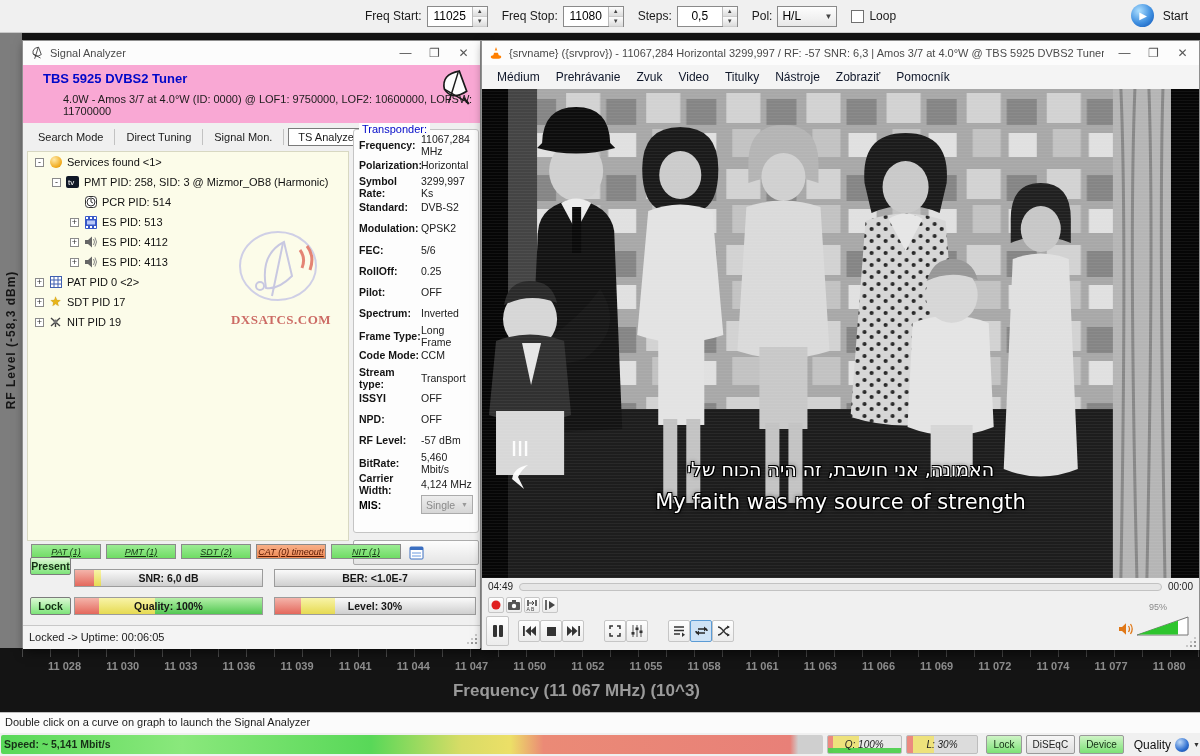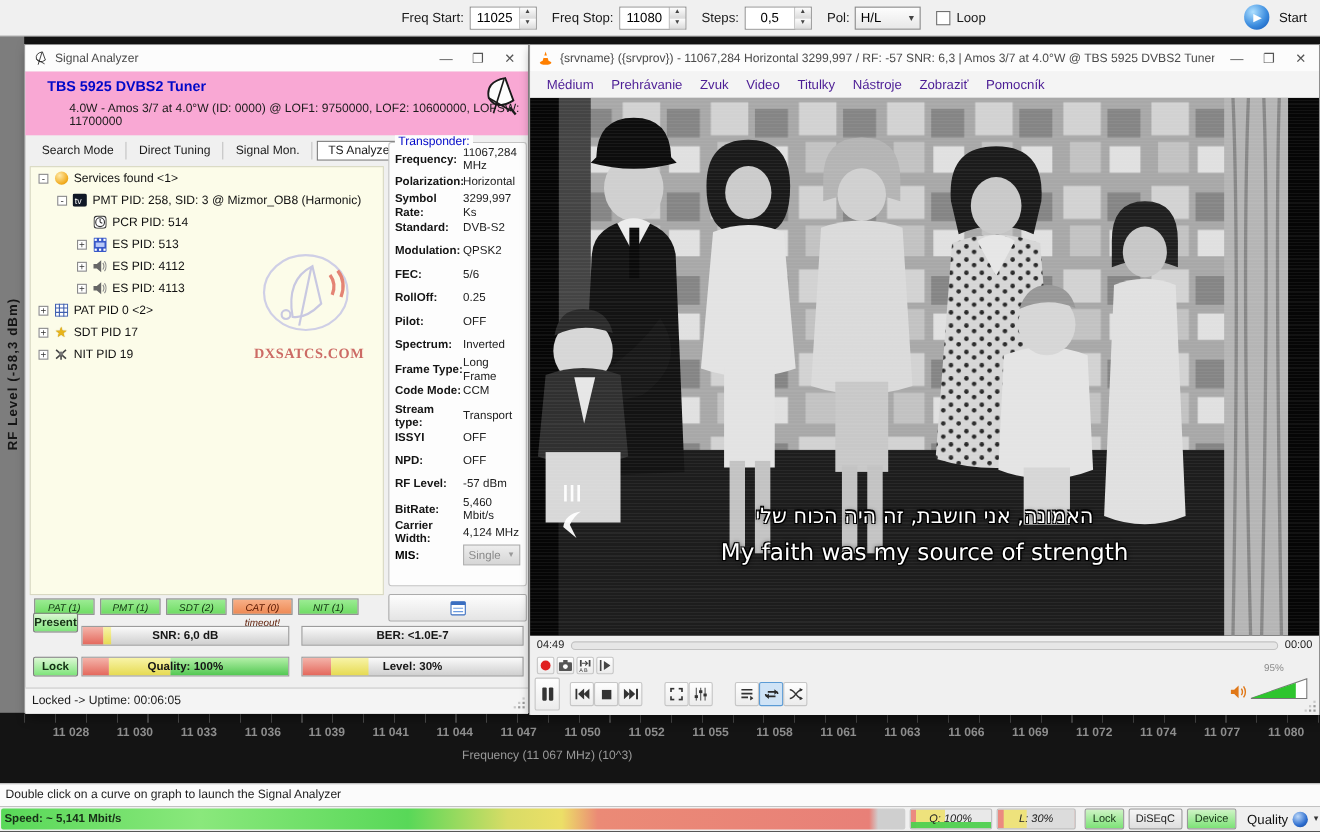--- a/index.html
+++ b/index.html
@@ -28,22 +28,22 @@
 
   
   .y-axis { position:absolute; left:0; top:33px; width:22px; height:615px; background:#7d7d7d; z-index:1; }
   .y-axis span { position:absolute; left:-74px; top:300px; transform:rotate(-90deg); transform-origin:center;
     white-space:nowrap; font-size:12px; font-weight:bold; color:#161616; letter-spacing:1px; width:170px; text-align:center; }
   .x-axis { position:absolute; left:0; top:648px; width:1200px; height:62px; z-index:1; }
   .x-axis .ticks { position:absolute; left:22px; right:0; top:0; height:9px; border-top:1px solid #3c3c3c;
     background:repeating-linear-gradient(90deg,#4d4d4d 0 1px,transparent 1px 28px); }
   .x-axis .labels { position:absolute; left:48px; right:14px; top:12px; display:flex; justify-content:space-between; }
   .x-axis .labels span { font-size:11px; font-weight:bold; color:#8d8d8d; }
-  .x-axis .xlabel { position:absolute; left:420px; width:280px; top:33px; text-align:left;
-    font-size:11px; font-weight:normal; color:#9a9a9a; }
+  .x-axis .xlabel { position:absolute; left:420px; width:280px; top:33px; text-align:right;
+    font-size:17px; font-weight:bold; color:#9a9a9a; }
 
   
   .win { position:absolute; background:#f0f0f0; border:1px solid #8f8f8f; box-shadow:3px 4px 10px rgba(0,0,0,.55); z-index:20; }
   .tbar { height:24px; background:#fcfcfc; display:flex; align-items:center; padding:0 2px 0 7px; gap:6px; }
   .tbar .ttl { font-size:11px; color:#4a4a4a; flex:1; white-space:nowrap; overflow:hidden; }
   .wbtns { display:flex; }
   .wbtns span { width:29px; text-align:center; font-size:12px; color:#555; line-height:22px; cursor:default; }
 
   
   #analyzer { left:22px; top:40px; width:459px; height:608px; }
@@ -74,22 +74,22 @@
   .tprow { display:grid; grid-template-columns:62px 1fr; height:21.2px; align-items:center; }
   .tprow .l { font-size:10.5px; font-weight:bold; color:#141414; }
   .tprow .v { font-size:10.5px; color:#202020; }
   .misrow { display:grid; grid-template-columns:62px 1fr; align-items:center; margin-top:2px; }
   .missel { height:19px; border:1px solid #ababab; background:linear-gradient(#ededed,#d6d6d6); color:#8a8a8a;
     font-size:10.5px; display:flex; align-items:center; justify-content:space-between; padding:0 4px; }
   .listbtn { position:absolute; left:330px; top:499px; width:126px; height:25px; border:1px solid #ababab;
     background:linear-gradient(#fdfdfd,#e4e4e4); border-radius:2px; display:flex; align-items:center; justify-content:center; }
 
   .badges { position:absolute; left:8px; top:503px; display:flex; gap:5px; }
-  .badge { width:55px; height:15px; font-size:9px; font-style:italic; color:#123612; text-align:center;
-    line-height:14px; background:linear-gradient(#9cec94,#6fdc64); border:1px solid #8a8a8a; }
+  .badge { width:70px; height:15px; font-size:9px; font-style:italic; color:#123612; text-align:center;
+    line-height:14px; background:linear-gradient(#9cec94,#6fdc64); border:1px solid #8a8a8a;text-decoration:underline; }
   .badge.timeout { background:linear-gradient(#f8b088,#ee8a55); color:#5a1800; }
 
   .mbtn { position:absolute; width:41px; height:18px; font-size:10.5px; font-weight:bold; color:#143014;
     text-align:center; line-height:16px; background:linear-gradient(#dcf8d4,#7ee47a); border:1px solid #7c7c7c; border-radius:2px; }
   .meter { position:absolute; height:18px; border:1px solid #9c9c9c; background:linear-gradient(#fafafa,#cfcfcf); overflow:hidden; }
   .meter .seg { position:absolute; top:0; bottom:0; }
   .seg.red { background:linear-gradient(#f4b4aa,#e4685c); }
   .seg.yel { background:linear-gradient(#f8f4a8,#e6da52); }
   .seg.grn { background:linear-gradient(#b4f0a8,#52c852); }
   .meter .mtext { position:absolute; inset:0; text-align:center; font-size:10.5px; font-weight:bold;
@@ -97,21 +97,21 @@
   .astatus { position:absolute; left:0; top:584px; width:100%; height:24px; border-top:1px solid #c8c8c8;
     background:#f4f4f4; font-size:11px; color:#1a1a1a; padding:5px 0 0 6px; }
 
   .grip { position:absolute; right:2px; bottom:2px; width:10px; height:10px; }
   .grip::before { content:""; position:absolute; right:1px; bottom:1px; width:2px; height:2px; background:#9a9a9a;
     box-shadow:-4px 0 0 #9a9a9a, 0 -4px 0 #9a9a9a, -4px -4px 0 #c8c8c8, -8px 0 0 #c8c8c8, 0 -8px 0 #c8c8c8; }
 
   
   #vlc { left:481px; top:40px; width:719px; height:610px; }
   .menubar { height:24px; display:flex; align-items:center; gap:0; padding-left:7px; background:#f4f4f4; }
-  .menubar span { font-size:12px; color:#4c1d95; padding:3px 8px; }
+  .menubar span { font-size:12px; color:#0f172a; padding:3px 8px; }
   .video { position:absolute; left:0; top:48px; width:717px; height:489px; background:#000; overflow:hidden; }
   .video svg.photo { position:absolute; inset:0; }
   .video::after { content:""; position:absolute; inset:0;
     background:repeating-linear-gradient(0deg, rgba(255,255,255,.05) 0 1px, transparent 1px 3px); pointer-events:none; }
   .subs { position:absolute; left:0; right:0; text-align:center; color:#fff; font-family:"DejaVu Sans",sans-serif;
     text-shadow:-1px -1px 0 #000,1px -1px 0 #000,-1px 1px 0 #000,1px 1px 0 #000,0 0 5px #000; z-index:3; }
   .sub-he { bottom:98px; font-size:19px; }
   .sub-en { bottom:64px; font-size:21px; }
   .vctrl { position:absolute; left:0; top:537px; width:717px; height:72px; background:#f0f0f0; }
   .seekrow { display:flex; align-items:center; gap:6px; padding:3px 6px 0 6px; }

